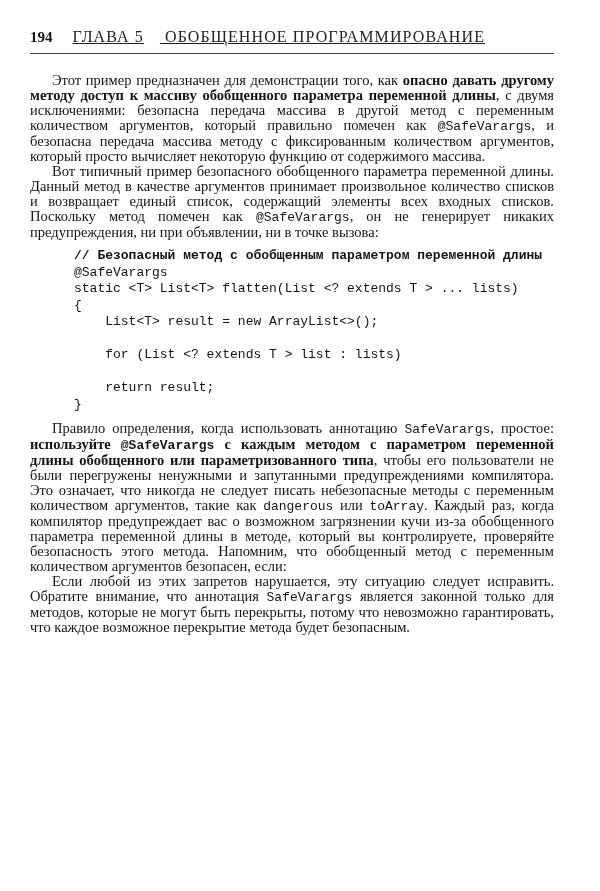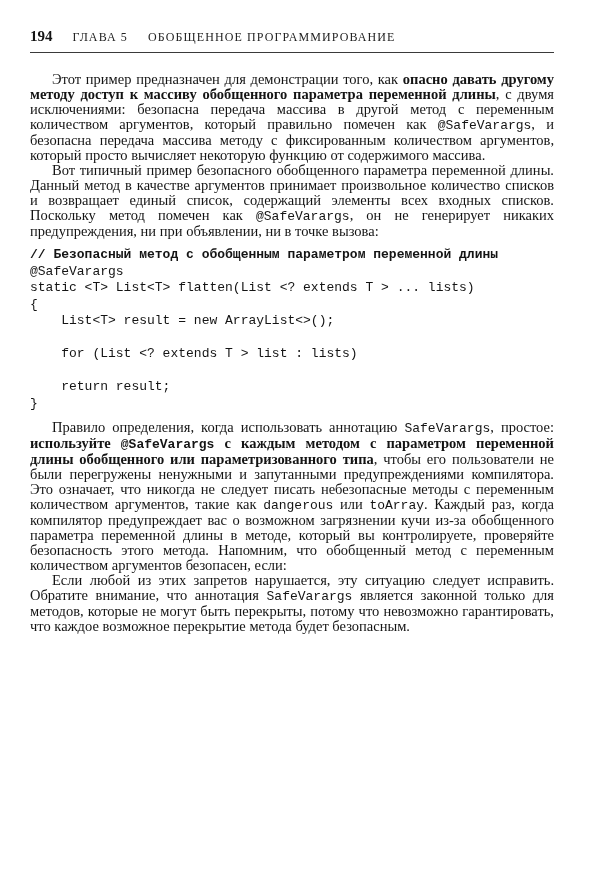--- a/index.html
+++ b/index.html
@@ -9,39 +9,39 @@
     font-family: "Liberation Serif", serif;
     color: #141414;
   }
   .page {
     box-sizing: border-box;
     width: 585px; height: 891px;
     padding: 28px 31px 0 30px;
   }
   .page-header { display: flex; align-items: baseline; }
   .page-number { font-weight: bold; font-size: 15px; }
-  .chapter-heading { font-size: 12px; letter-spacing: 1.1px; color: #222; margin-left: 20px; }
+  .chapter-heading { font-size: 16px; letter-spacing: 1.1px; color: #222; margin-left: 20px; text-decoration: underline; }
   .chapter-label { margin-right: 16px; }
   .header-rule { border: none; border-top: 1px solid #3a3a3a; margin: 7px 0 0 0; }
   .page-body { margin-top: 19px; }
   .para {
     margin: 0;
     font-size: 14.5px; line-height: 15px;
     text-align: justify; text-indent: 22px;
   }
   .seg-b { font-weight: bold; }
   .seg-i { }
   .seg-m  { font-family: "Liberation Mono", monospace; font-size: 13px; }
   .seg-bm { font-family: "Liberation Mono", monospace; font-size: 13px; font-weight: bold; }
   .code-block {
     margin: 8px 0;
     font-family: "Liberation Mono", monospace;
     font-size: 13px; line-height: 16.5px;
   }
-  .code-line { white-space: pre; }
+  .code-line { white-space: pre; margin-left: 44px; }
   .code-bold { font-weight: bold; }
   .num-list { margin: 11px 0 11px 20px; }
   .num-item { font-size: 14.5px; line-height: 20.5px; margin: 2px 0; }
   .num { font-weight: bold; margin-right: 9px; }
 </style>
 </head>
 <body>
 
 <div class="page">
   <div class="page-header">

